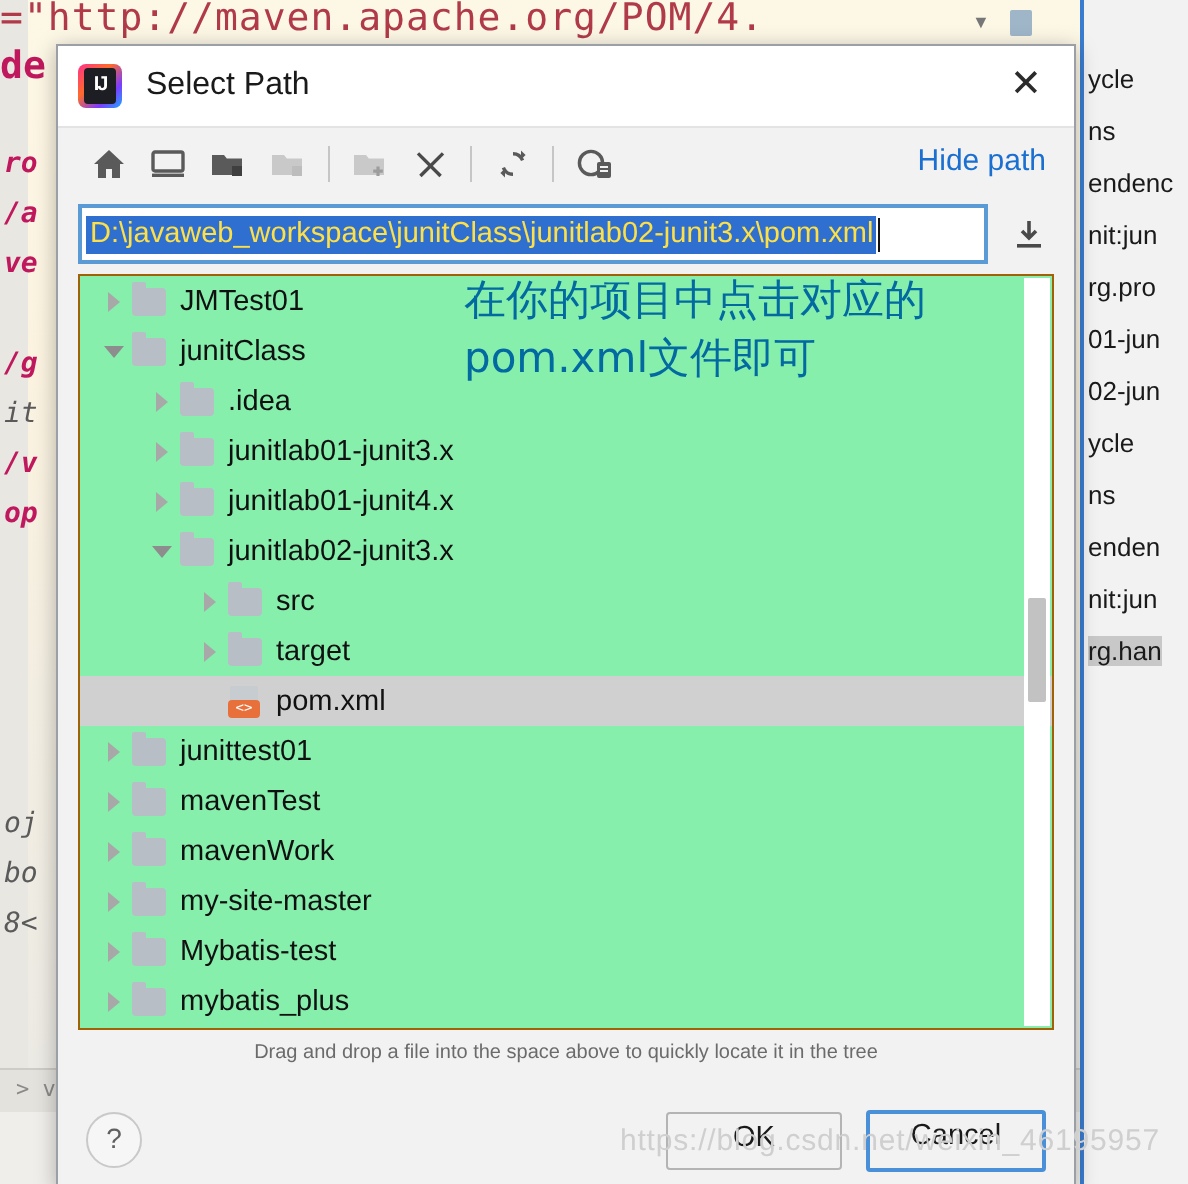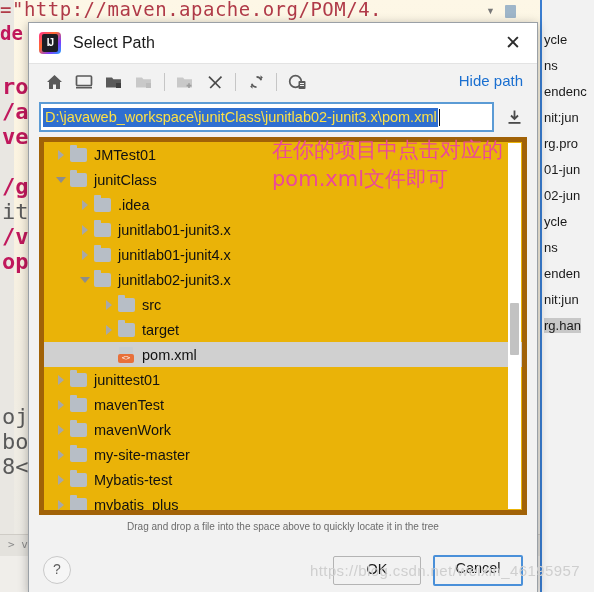--- a/index.html
+++ b/index.html
@@ -17,22 +17,22 @@
   }
   .bg-code-top{
     position:absolute;left:0;top:-2px;width:470px;
     font-size:19px;color:#b03a48;letter-spacing:.5px;white-space:nowrap;
   }
   .bg-code-de{
     position:absolute;left:0;top:22px;font-size:19px;color:#c0185c;
     font-weight:bold;font-family:"DejaVu Sans Mono","Liberation Mono",monospace;
   }
   .bg-frag{
-    position:absolute;left:2px;font-size:22px;font-weight:bold;color:#c0185c;
-    font-family:"DejaVu Sans Mono","Liberation Mono",monospace;white-space:nowrap;
+    position:absolute;left:2px;font-size:14px;font-weight:bold;color:#c0185c;
+    font-family:"DejaVu Sans Mono","Liberation Mono",monospace;white-space:nowrap;font-style:italic;
   }
   .bg-frag.plain{color:#5a5a5a;font-weight:normal;}
   .bg-toolwin{
     position:absolute;left:540px;top:0;width:54px;height:592px;
     background:#f2f2f2;border-left:2px solid #3a7dd0;
   }
   .bg-tw-item{
     position:absolute;left:2px;font-size:13px;color:#1a1a1a;white-space:nowrap;
     font-family:"Liberation Sans",sans-serif;
   }
@@ -108,21 +108,21 @@
   .path-sel{
     background:#2f6fd0;color:#fde047;font-size:14.5px;padding:1px 1px 2px 2px;
     white-space:nowrap;
   }
   .path-caret{display:inline-block;width:1px;height:17px;background:#111;margin-left:1px;
     vertical-align:middle;}
   .dl-icon{width:26px;height:26px;margin-left:7px;display:flex;align-items:center;
     justify-content:center;cursor:pointer;}
 
   .treewrap{
-    flex:1 1 auto;margin:2px 10px 0 10px;background:#eab308;border:5px solid #a16207;
+    flex:1 1 auto;margin:2px 10px 0 10px;background:#86efac;border:1px solid #a16207;
     position:relative;overflow:hidden;
   }
   .tree{position:absolute;left:0;top:0;right:0;bottom:0;}
   .row{
     height:25px;display:flex;align-items:center;white-space:nowrap;cursor:pointer;
     font-size:14.5px;color:#111;
   }
   .row.sel{background:#d0d0d0;}
   .twisty{
     width:18px;height:25px;flex:0 0 18px;display:flex;align-items:center;
@@ -457,18 +457,18 @@
 
   <div class="btnrow">
     <div class="help-btn">?</div>
     <div class="btn-spacer"></div>
     <div class="ok-btn">OK</div>
     <div class="btn-gap"></div>
     <div class="cancel-btn">Cancel</div>
   </div>
 </div>
 
-<div class="annot" style="color: #ec4899; margin-left: 40px;">
+<div class="annot" style="color: #0369a1;">
   <div>在你的项目中点击对应的</div>
   <div>pom.xml文件即可</div>
 </div>
 
 <div class="watermark">https://blog.csdn.net/weixin_46195957</div>
 
 </body></html>

